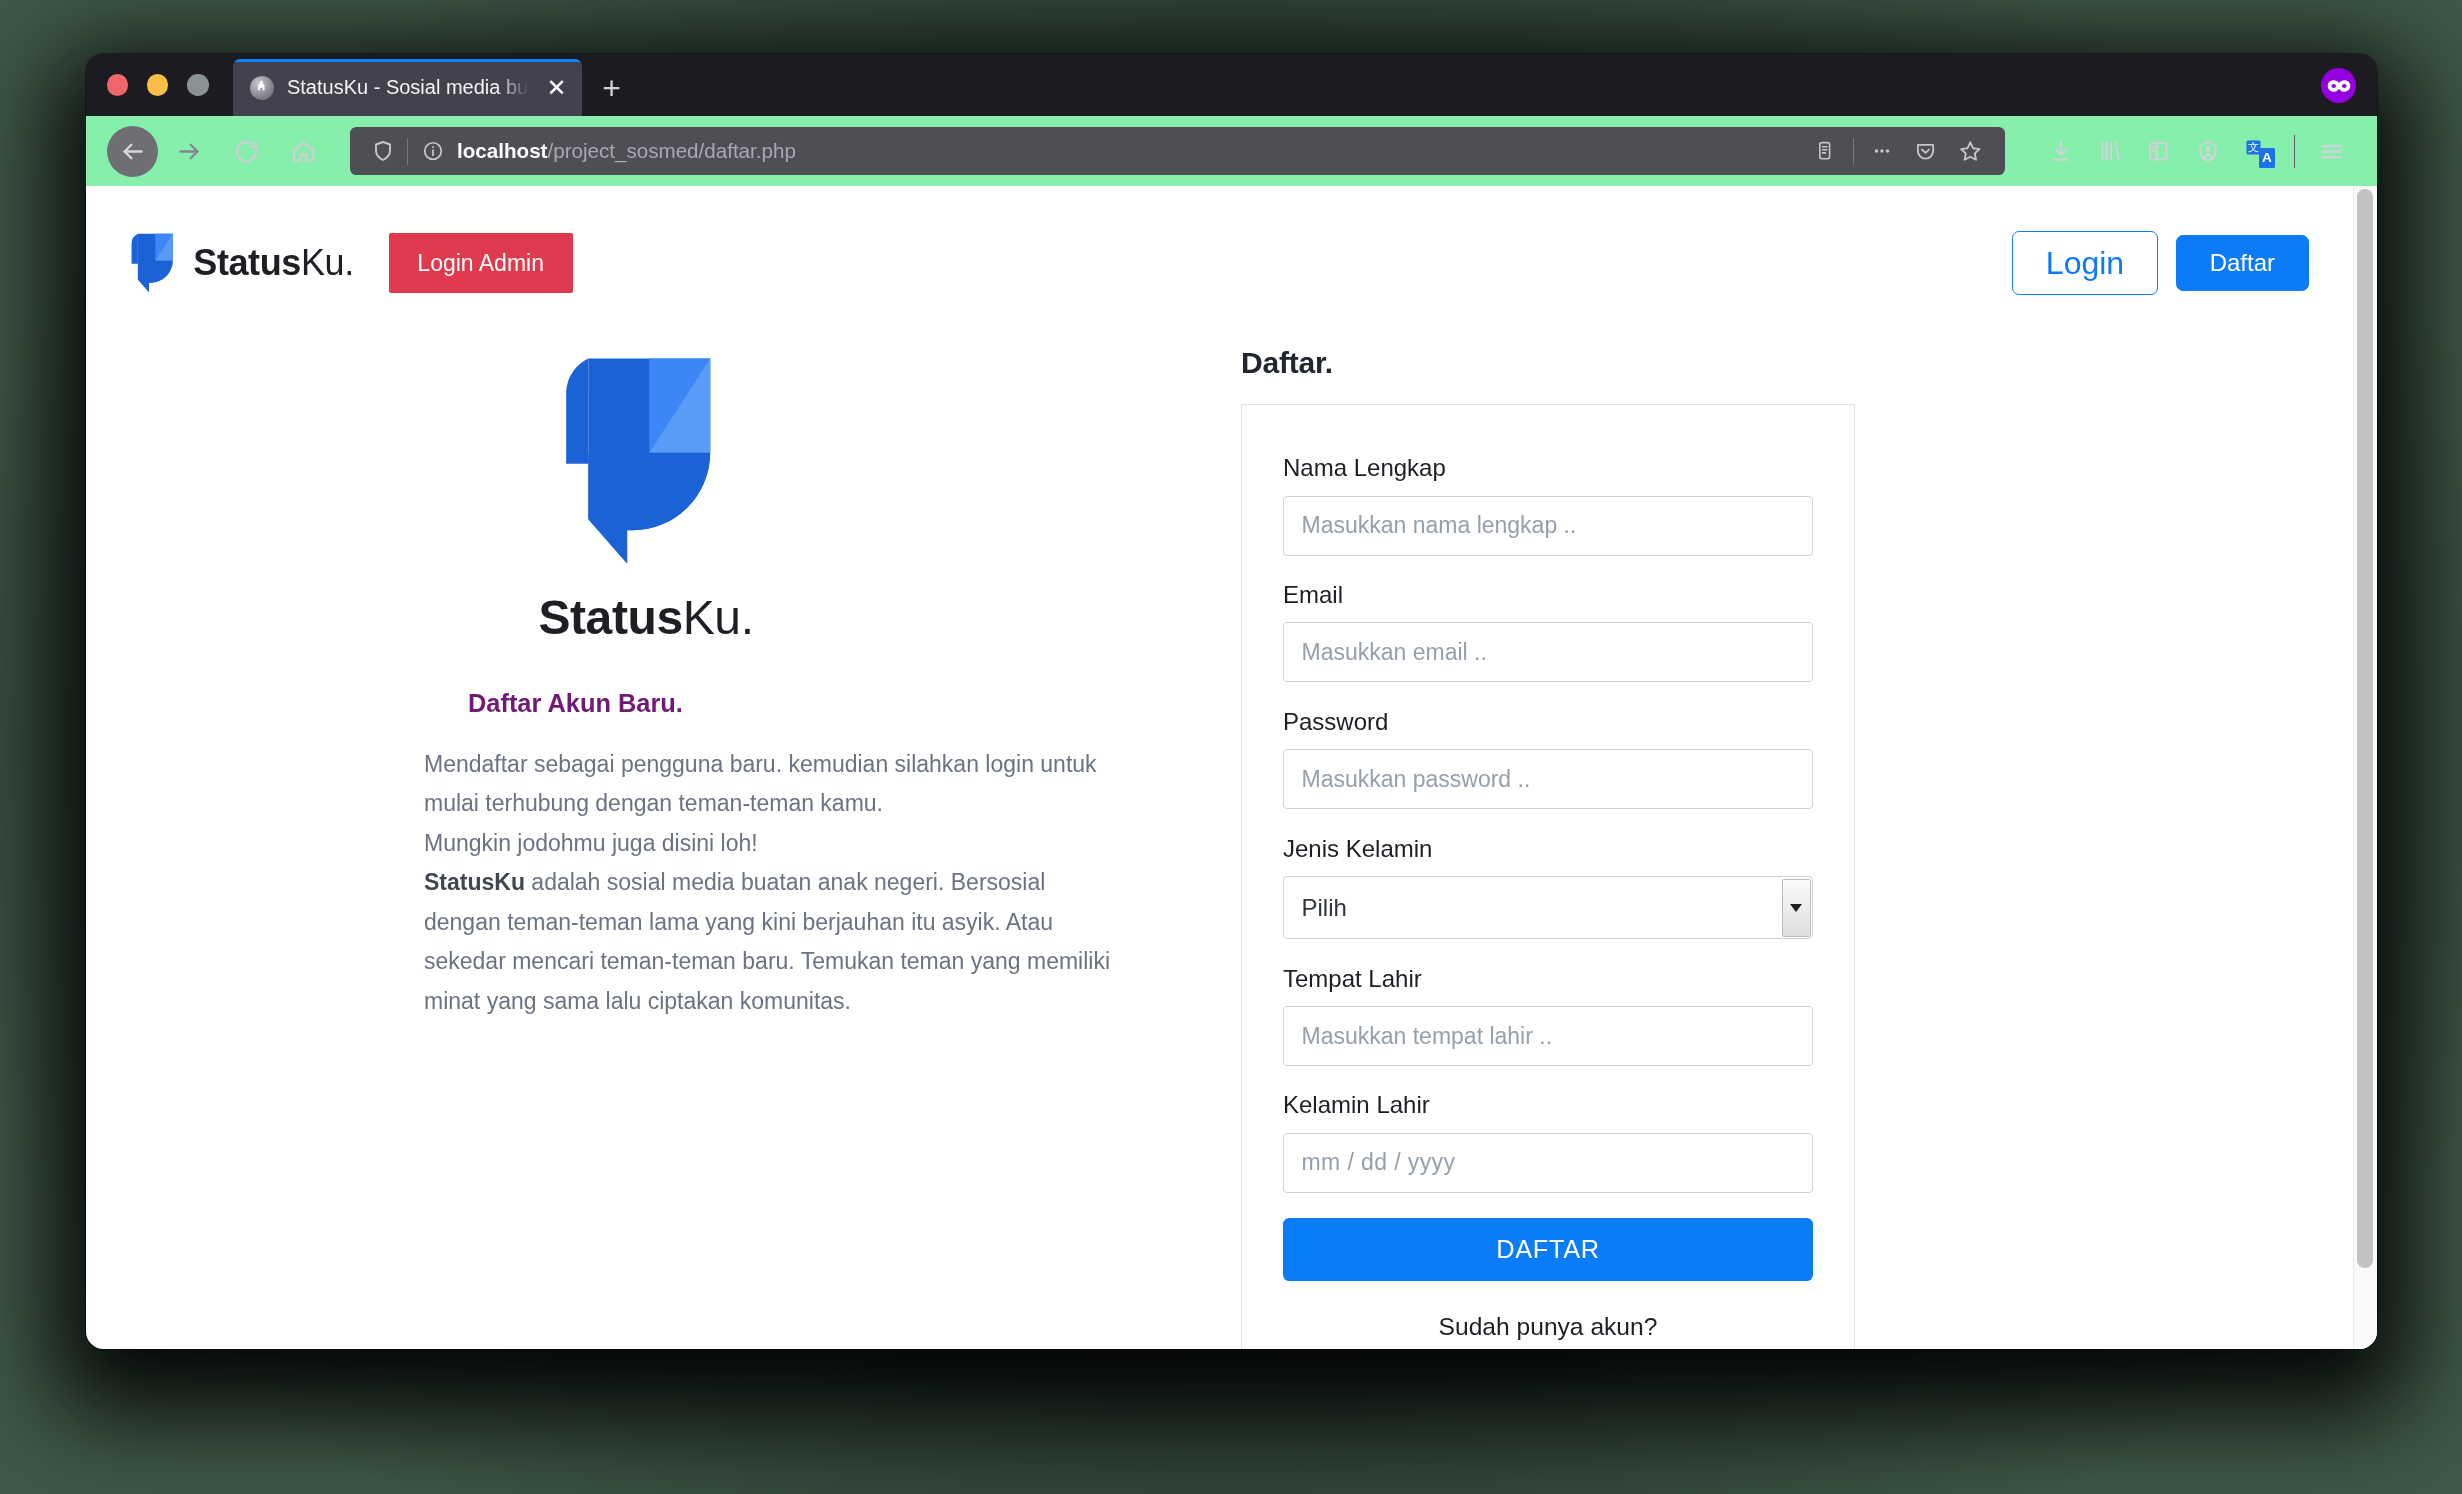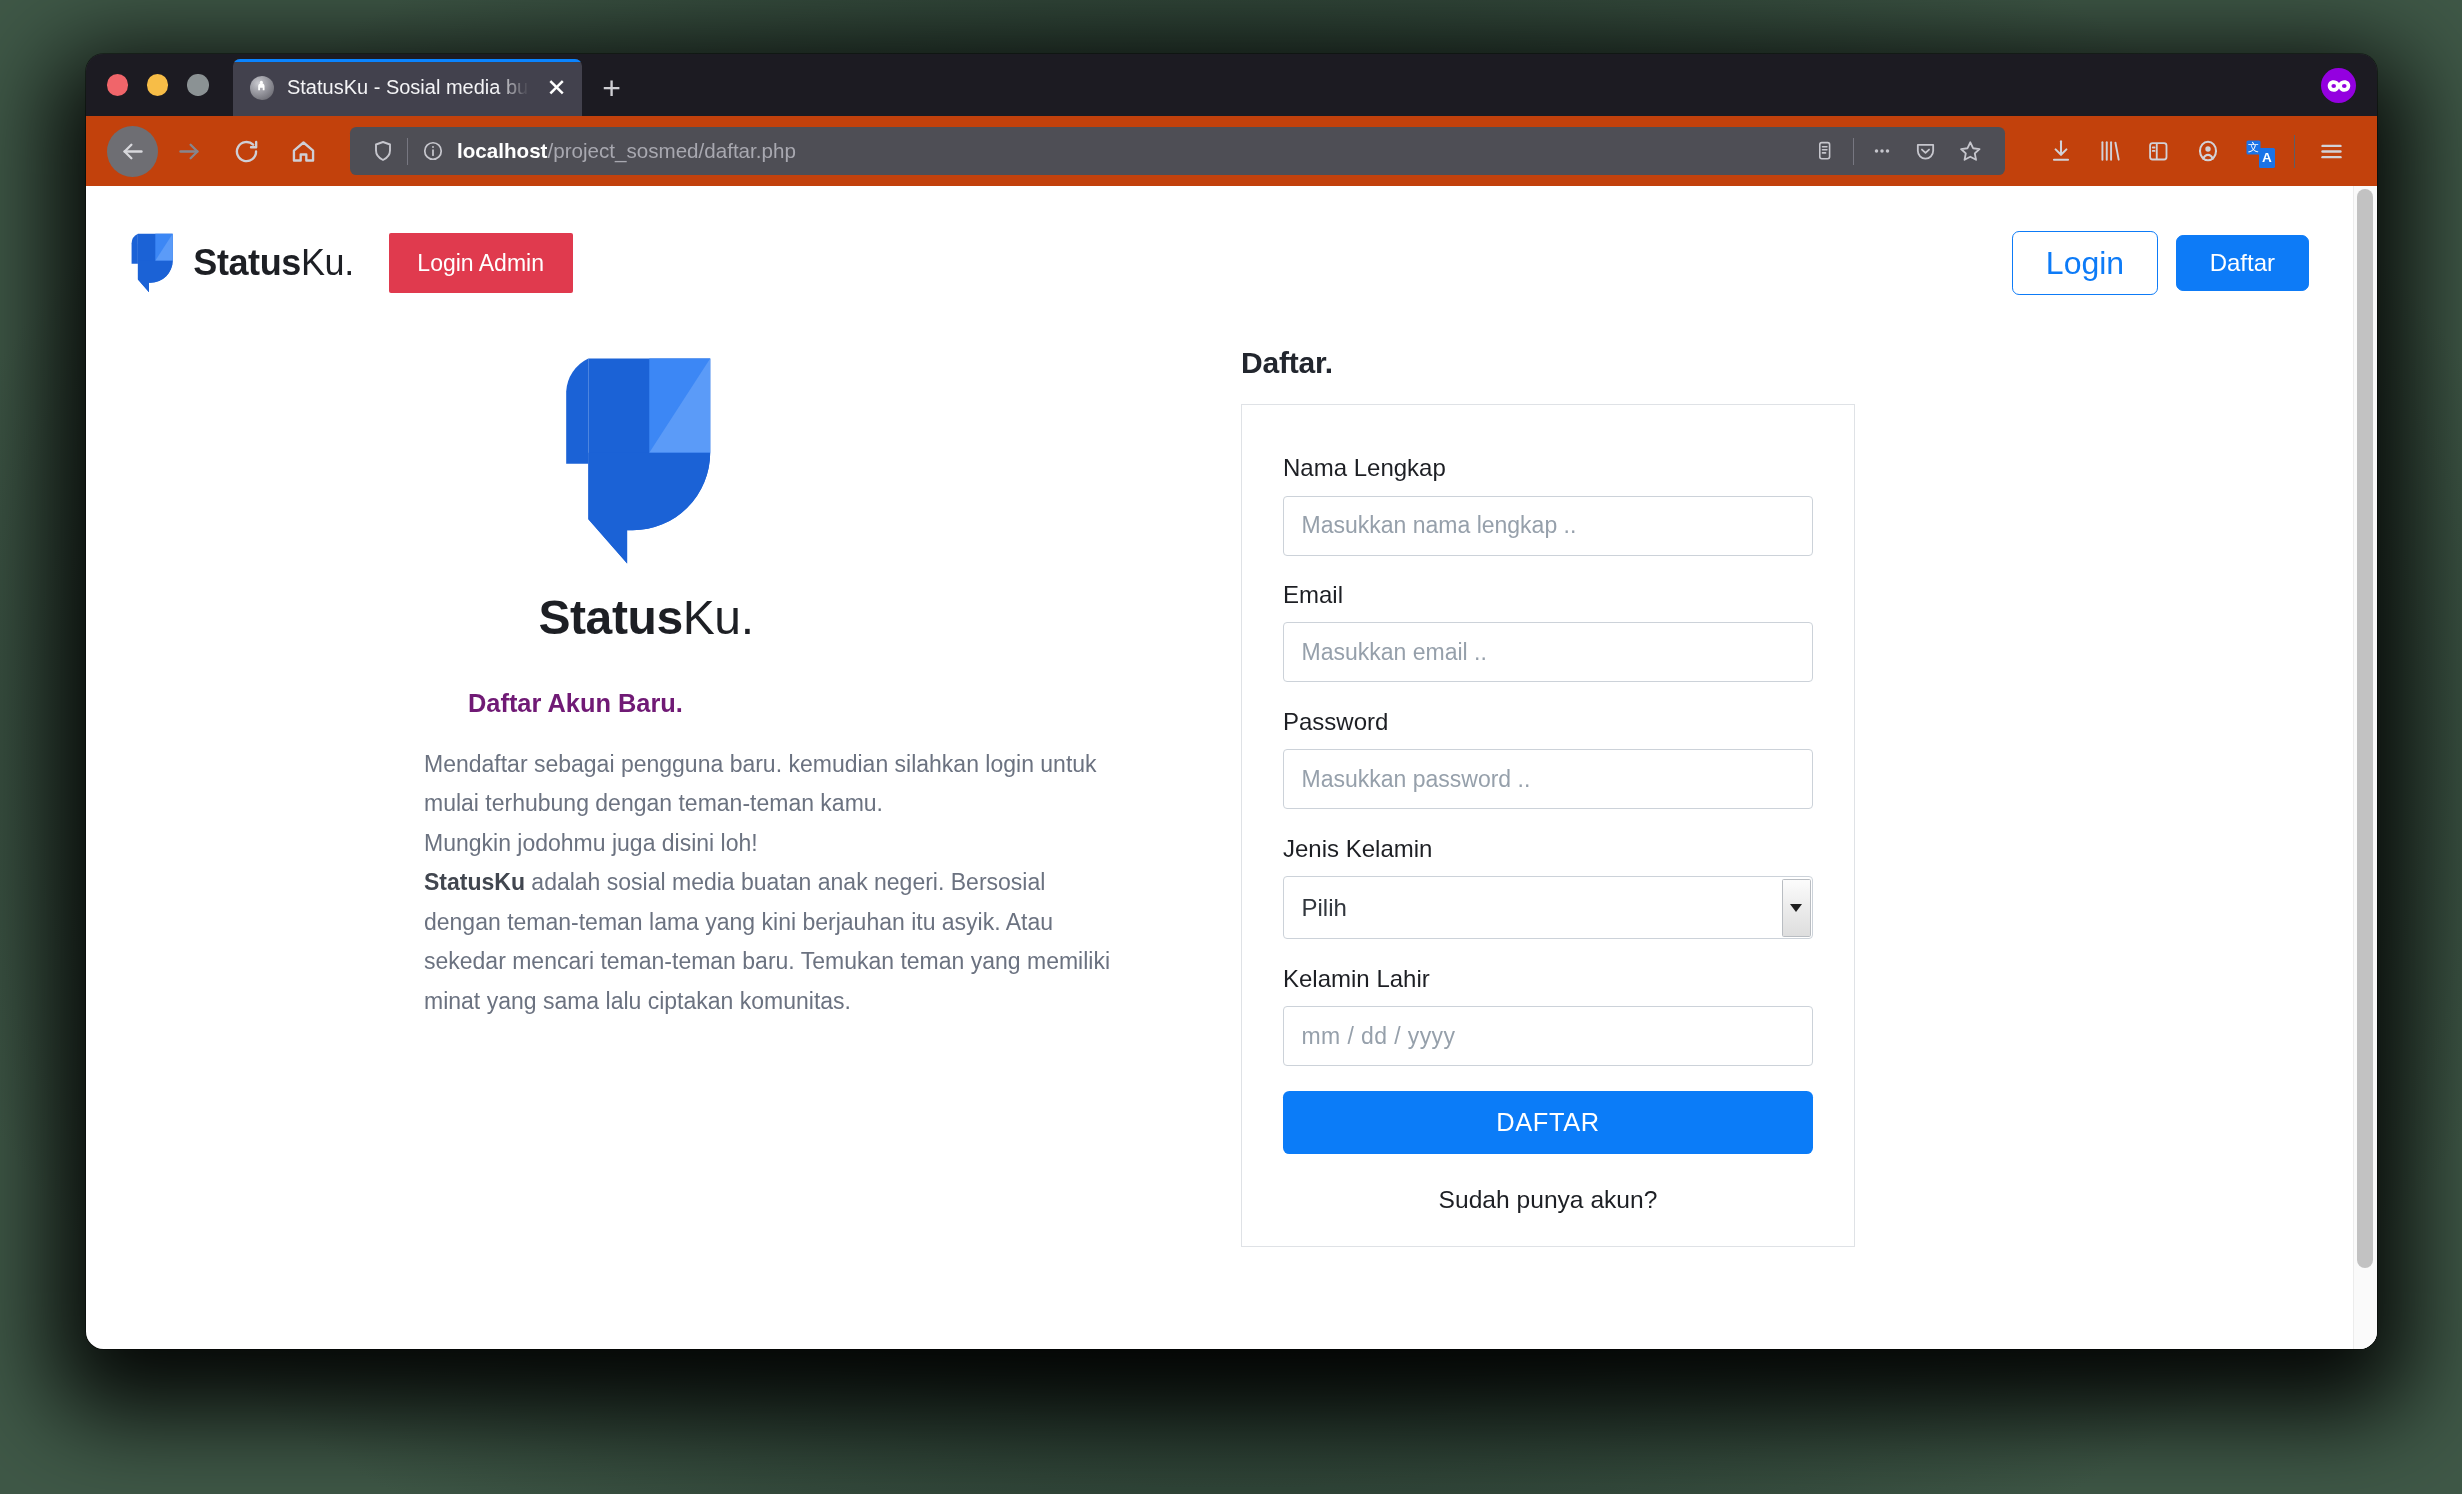--- a/index.html
+++ b/index.html
@@ -130,21 +130,21 @@
     width: 35px; height: 35px;
     border-radius: 50%;
     background: #9400e0;
     display: flex; align-items: center; justify-content: center;
   }
   #private-badge svg { display: block; }
 
   
   #nav-toolbar {
     height: 70px;
-    background: #c2410c;
+    background: #86efac;
     display: flex;
     align-items: center;
     padding: 0 20.6px;
     gap: 0;
     flex: 0 0 auto;
   }
   .nav-btn {
     width: 51px; height: 51px;
     display: flex; align-items: center; justify-content: center;
     border-radius: 50%;
@@ -666,20 +666,24 @@
               <div class="select-wrap">
                 <select class="field-select">
                   <option>Pilih</option>
                 </select>
                 <span id="select-arrow-button">
                     <span class="caret"></span>
                   </span>
               </div>
             </div>
 
+            <div class="field-group">
+              <label class="field-label">Tempat Lahir</label>
+              <input class="field-input" type="text" placeholder="Masukkan tempat lahir .." style="">
+            </div>
 
             <div class="field-group">
               <label class="field-label">Kelamin Lahir</label>
               <input class="field-input date-like" type="text" placeholder="mm / dd / yyyy" style="">
             </div>
 
             <button id="submit-button">DAFTAR</button>
 
             <div id="have-account-text">Sudah punya akun?</div>
           </div>

